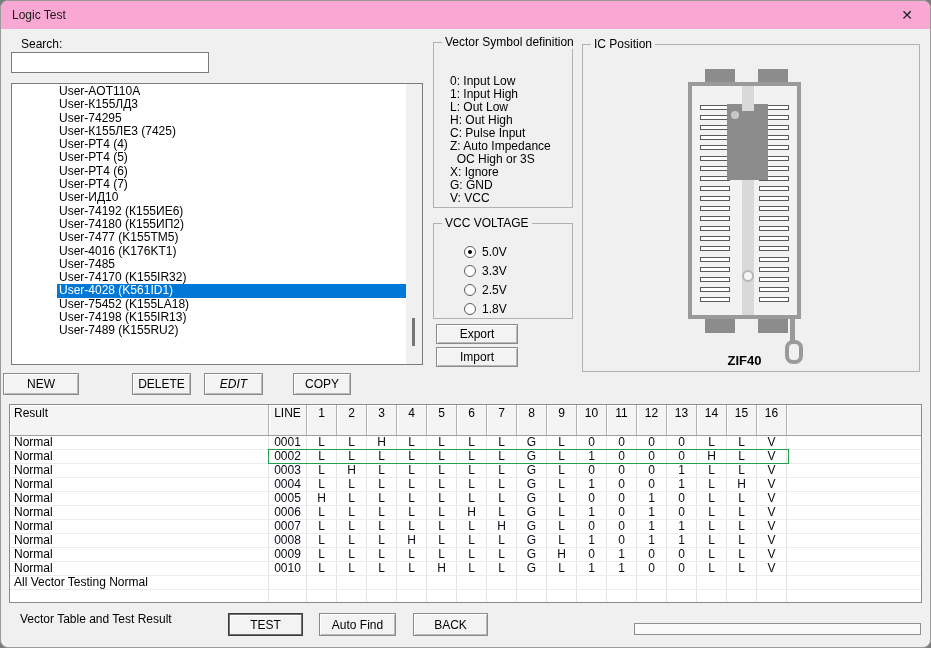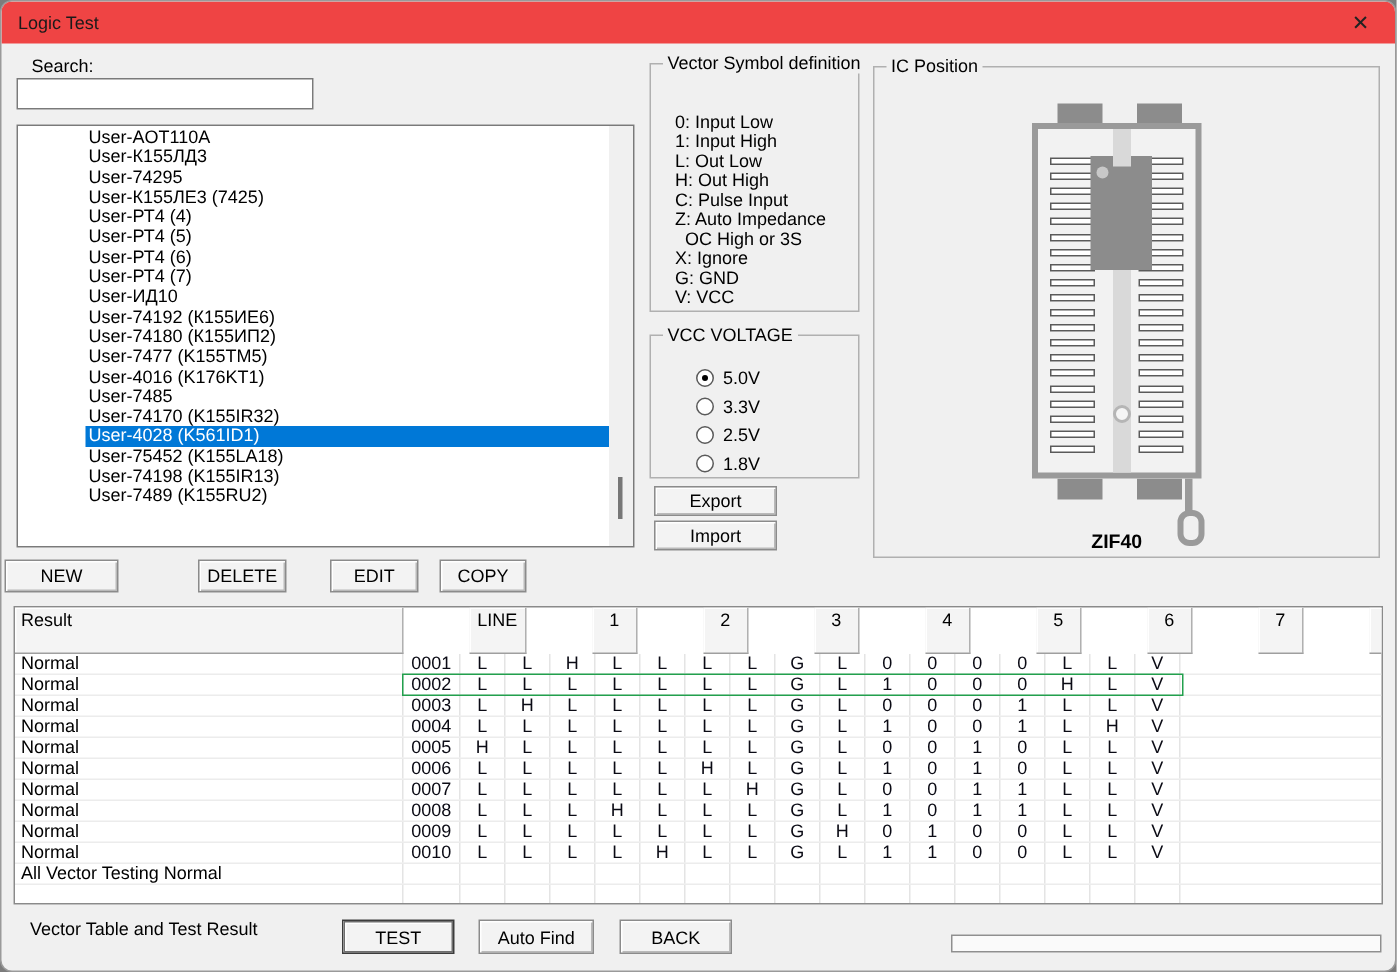--- a/index.html
+++ b/index.html
@@ -14,21 +14,21 @@
   }
   .dialog {
     position: absolute; left: 0; top: 0; width: 931px; height: 648px;
     background: #f0f0f0;
     border: 1px solid #9a9a9a;
     border-radius: 8px;
     overflow: hidden;
   }
   .titlebar {
     position: absolute; left: 0; top: 0; right: 0; height: 28px;
-    background: #ef4444;
+    background: #f9a8d4;
   }
   .title { position: absolute; left: 11px; top: 7px; font-size: 12px; color: #1a1a1a; }
   .close {
     position: absolute; right: 14px; top: 5px; width: 18px; height: 18px;
     font-size: 14px; color: #222; text-align: center; line-height: 18px; cursor: default;
   }
   .search-label { position: absolute; left: 20px; top: 36px; }
   .search-input {
     position: absolute; left: 10px; top: 51px; width: 198px; height: 21px;
     border: 1px solid #7a7a7a; background: #fff; font: 12px "Liberation Sans", sans-serif;
@@ -65,21 +65,21 @@
   }
   .btn {
     position: absolute; background: #f3f3f3; border: 1px solid #8b8b8b;
     box-shadow: inset 1px 1px 0 #ffffff, inset -1px -1px 0 #b9b9b9;
     font: 12px "Liberation Sans", sans-serif; color: #000; text-align: center; cursor: default;
   }
   .btn-export { left: 435px; top: 323px; width: 82px; height: 20px; }
   .btn-import { left: 435px; top: 346px; width: 82px; height: 20px; }
   .btn-new    { left: 2px;  top: 372px; width: 76px; height: 22px; }
   .btn-delete { left: 103px; top: 372px; width: 59px; height: 22px; margin-left: 28px; }
-  .btn-edit   { left: 219px; top: 372px; width: 59px; height: 22px; }
+  .btn-edit   { left: 203px; top: 372px; width: 59px; height: 22px; font-style: italic; }
   .btn-copy   { left: 292px; top: 372px; width: 58px; height: 22px; }
   .btn-test   { left: 227px; top: 612px; width: 75px; height: 23px;
                 border: 1px solid #3c3c3c; box-shadow: inset 0 0 0 1px #6e6e6e, inset 2px 2px 0 #fff; }
   .btn-autofind { left: 318px; top: 612px; width: 77px; height: 23px; }
   .btn-back   { left: 412px; top: 612px; width: 75px; height: 23px; }
 
   .gb-ic { left: 581px; top: 43px; width: 338px; height: 328px; }
   .zif-tab { position: absolute; width: 30px; height: 14px; background: #8c8c8c; }
   .zif-body {
     position: absolute; left: 105px; top: 37px; width: 113px; height: 237px;
@@ -95,21 +95,21 @@
   .zif-lever-stem { position: absolute; left: 207px; top: 274px; width: 5px; height: 23px; background: #9a9a9a; }
   .zif-lever-ring { position: absolute; left: 202px; top: 295px; width: 18px; height: 24px;
                     border: 4px solid #9a9a9a; border-radius: 8px; background: #f0f0f0; }
   .zif-label { position: absolute; left: 105px; top: 308px; width: 113px; text-align: center;
                font-weight: bold; font-size: 13px; }
 
   .result-table {
     position: absolute; left: 8px; top: 403px; width: 913px; height: 199px;
     background: #fff; border: 1px solid #8a8a8a; overflow: hidden;
   }
-  .t-head { display: flex; height: 31px; gap: 44px; }
+  .t-head { display: flex; height: 31px; }
   .t-head span {
     flex: 0 0 auto; background: #f4f4f4; border-right: 1px solid #b0b0b0;
     border-bottom: 1px solid #9f9f9f; box-shadow: inset 0 1px 0 #fff, inset 1px 0 0 #fff;
     text-align: center; line-height: 16px; overflow: hidden;
   }
   .t-head .h-result { text-align: left; padding-left: 4px; }
   .t-head .h-fill { flex: 1 1 auto; border-right: none; }
   .t-row { display: flex; height: 14px; border-bottom: 1px solid #ececec; color: #0a0a14; }
   .t-row span { flex: 0 0 auto; border-right: 1px solid #e4e4e4; text-align: center;
                 line-height: 13px; overflow: hidden; }

